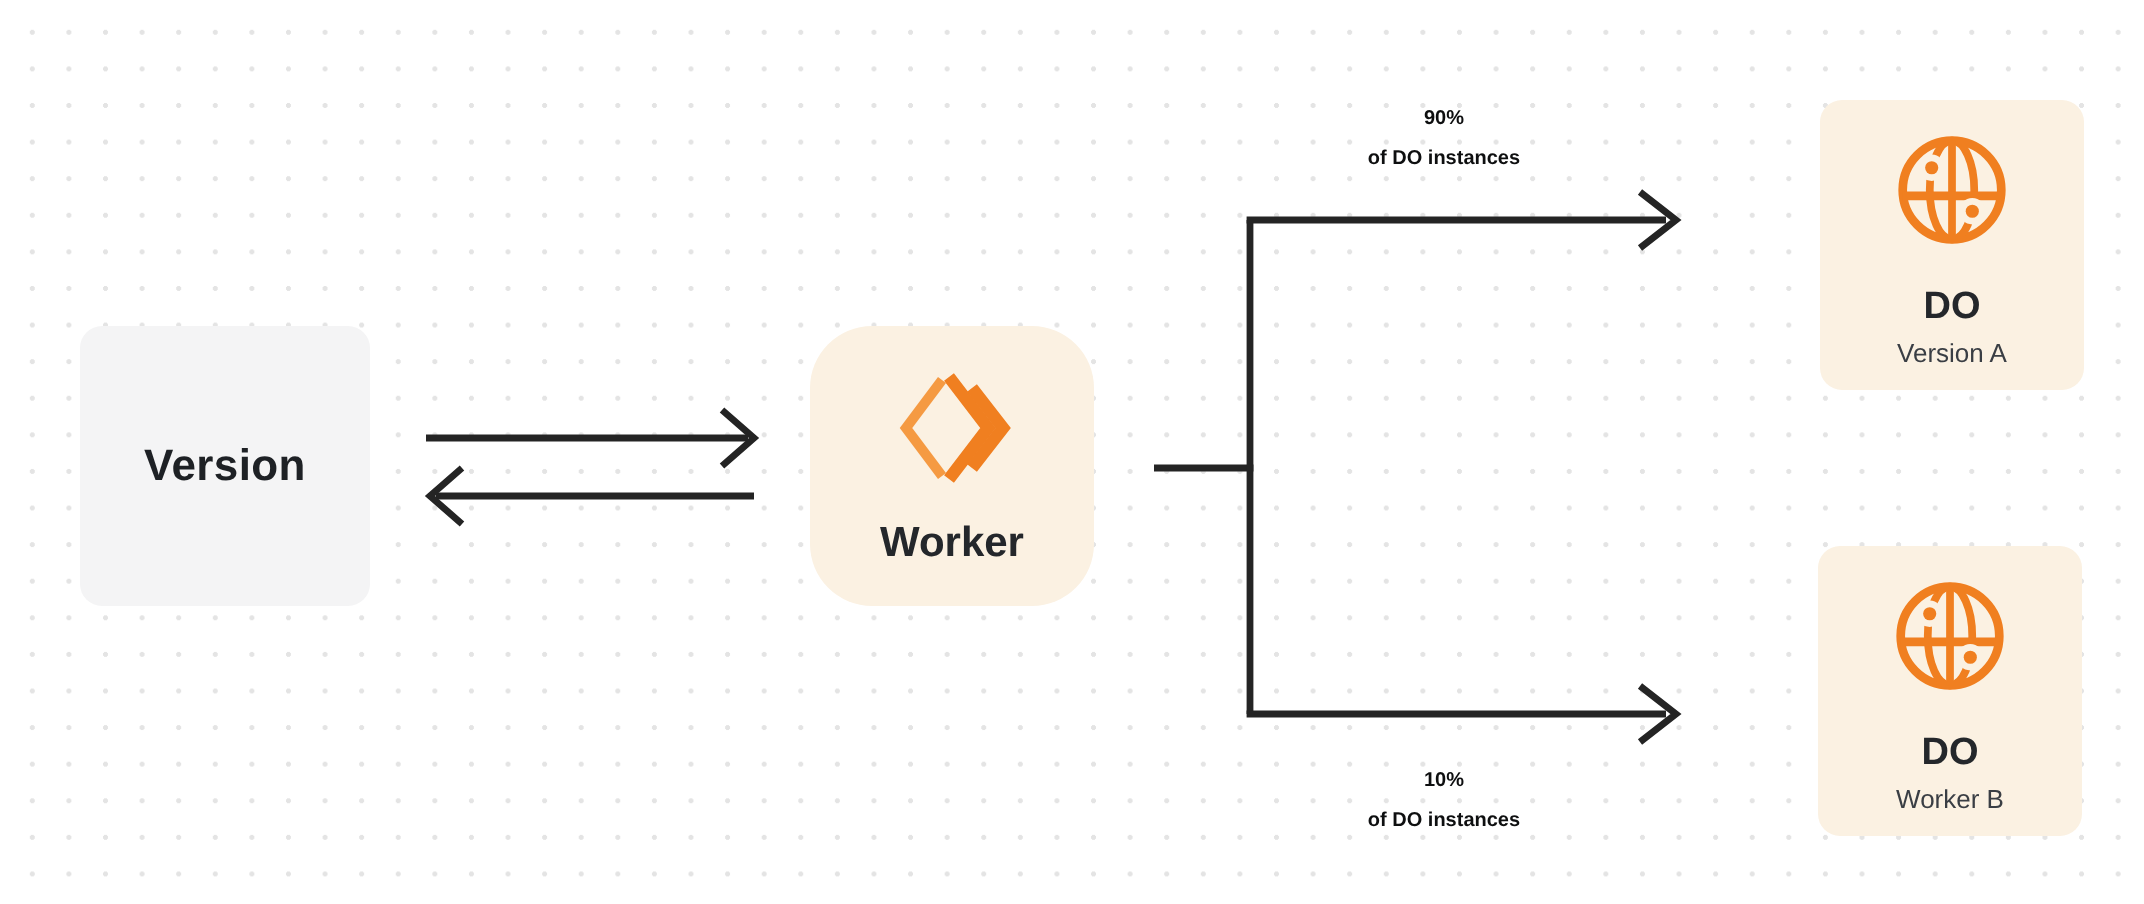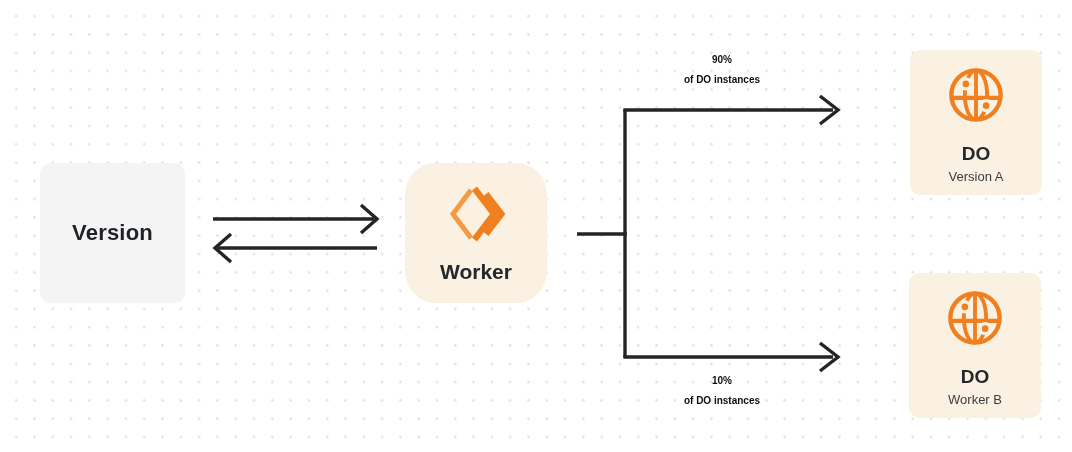--- a/index.html
+++ b/index.html
@@ -67,21 +67,21 @@
     position: absolute;
     left: 630px;
     width: 184px;
     text-align: center;
     font-size: 10px;
     font-weight: bold;
     color: #0e0f10;
     line-height: 20px;
   }
   .split-label-top { top: 50px; }
-  .split-label-bottom { top: 371px; }
+  .split-label-bottom { top: 381px; }
   .icon-svg { display: block; }
 </style>
 </head>
 <body>
 
 <div class="canvas">
 
   <svg class="connectors" viewBox="0 0 1072 452">
     <g>
       <path d="M213 219 H374"></path>

